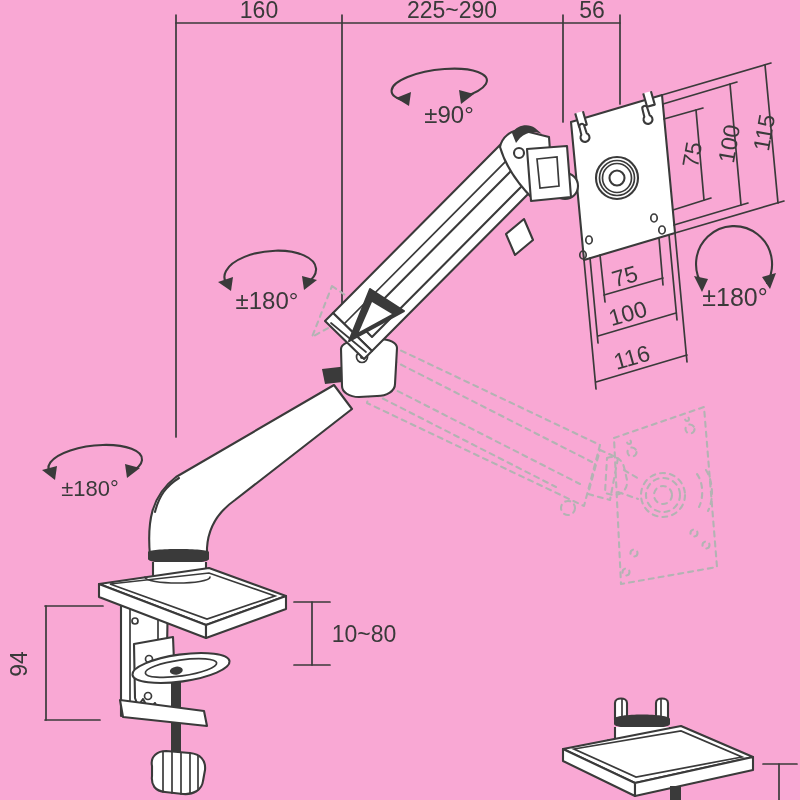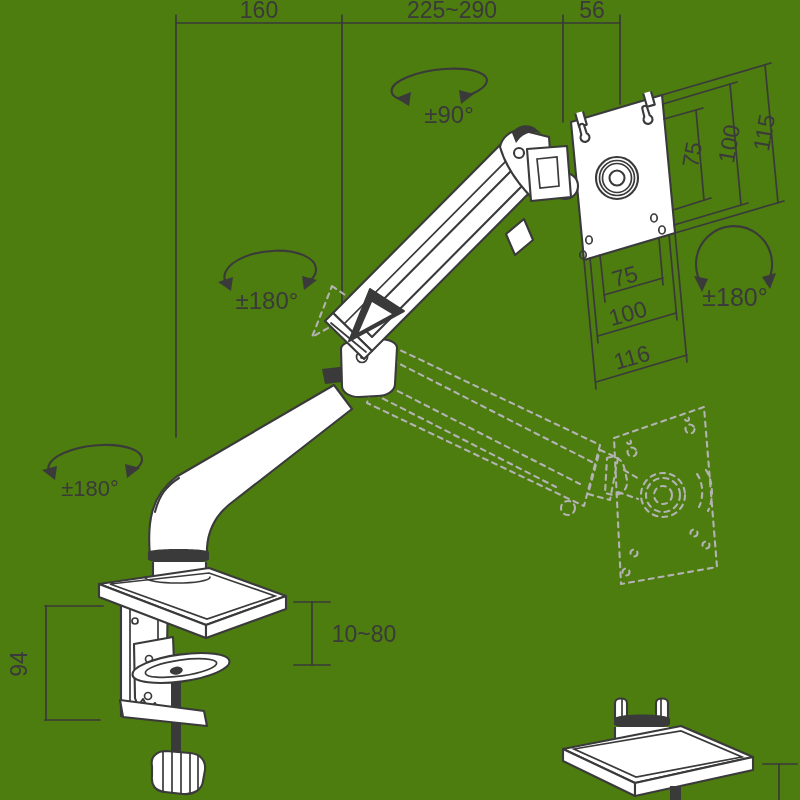--- a/index.html
+++ b/index.html
@@ -1,16 +1,16 @@
 <!DOCTYPE html>
 <html><head>
 <meta charset="utf-8">
 <style>
   html,body{margin:0;padding:0;background:#ffffff;}
-  .stage{width:800px;height:800px;position:relative;background:#4d7c0f;overflow:hidden;
+  .stage{width:800px;height:800px;position:relative;background:#f9a8d4;overflow:hidden;
          font-family:"Liberation Sans", sans-serif;}
   svg{display:block}
   text{font-family:"Liberation Sans", sans-serif; fill:#3a3a3a;}
   .dim-label{font-size:23px;}
   .rot-label{font-size:24px;}
   .rot-label-sm{font-size:22px;}
   .rot-label-lg{font-size:25px;}
   .ln{stroke:#3a3a3a;stroke-width:2.1;fill:none;stroke-linecap:round;stroke-linejoin:round;}
   .lnthin{stroke:#3a3a3a;stroke-width:1.7;fill:none;stroke-linecap:round;}
   .lnw{stroke:#3a3a3a;stroke-width:2.1;fill:#ffffff;stroke-linejoin:round;}

